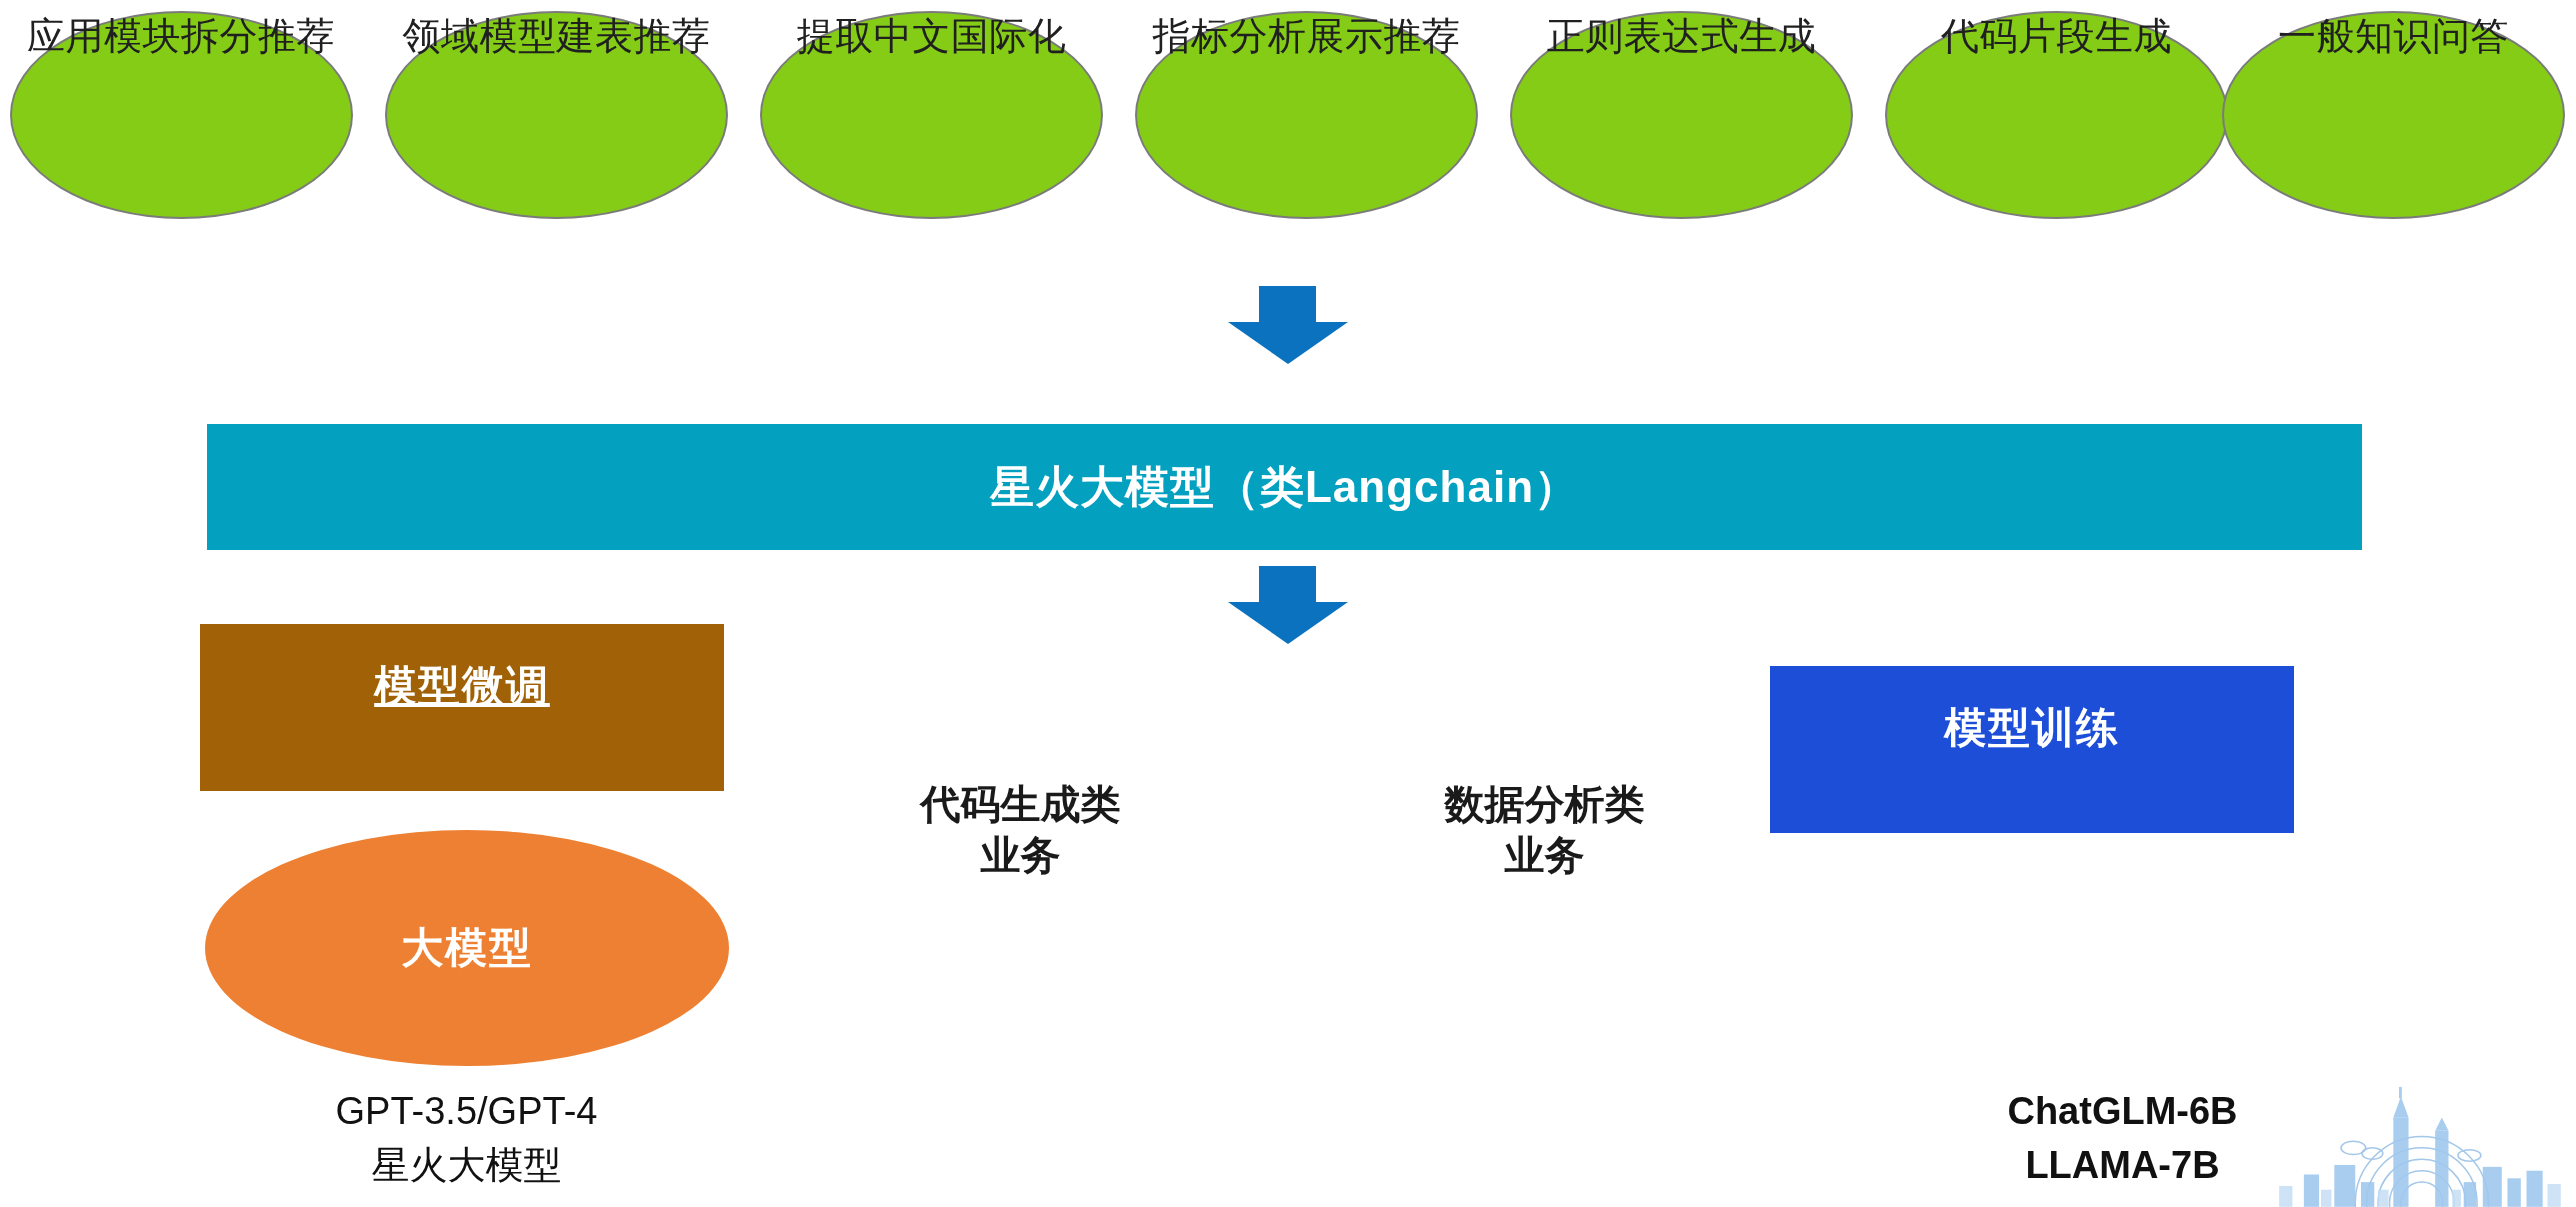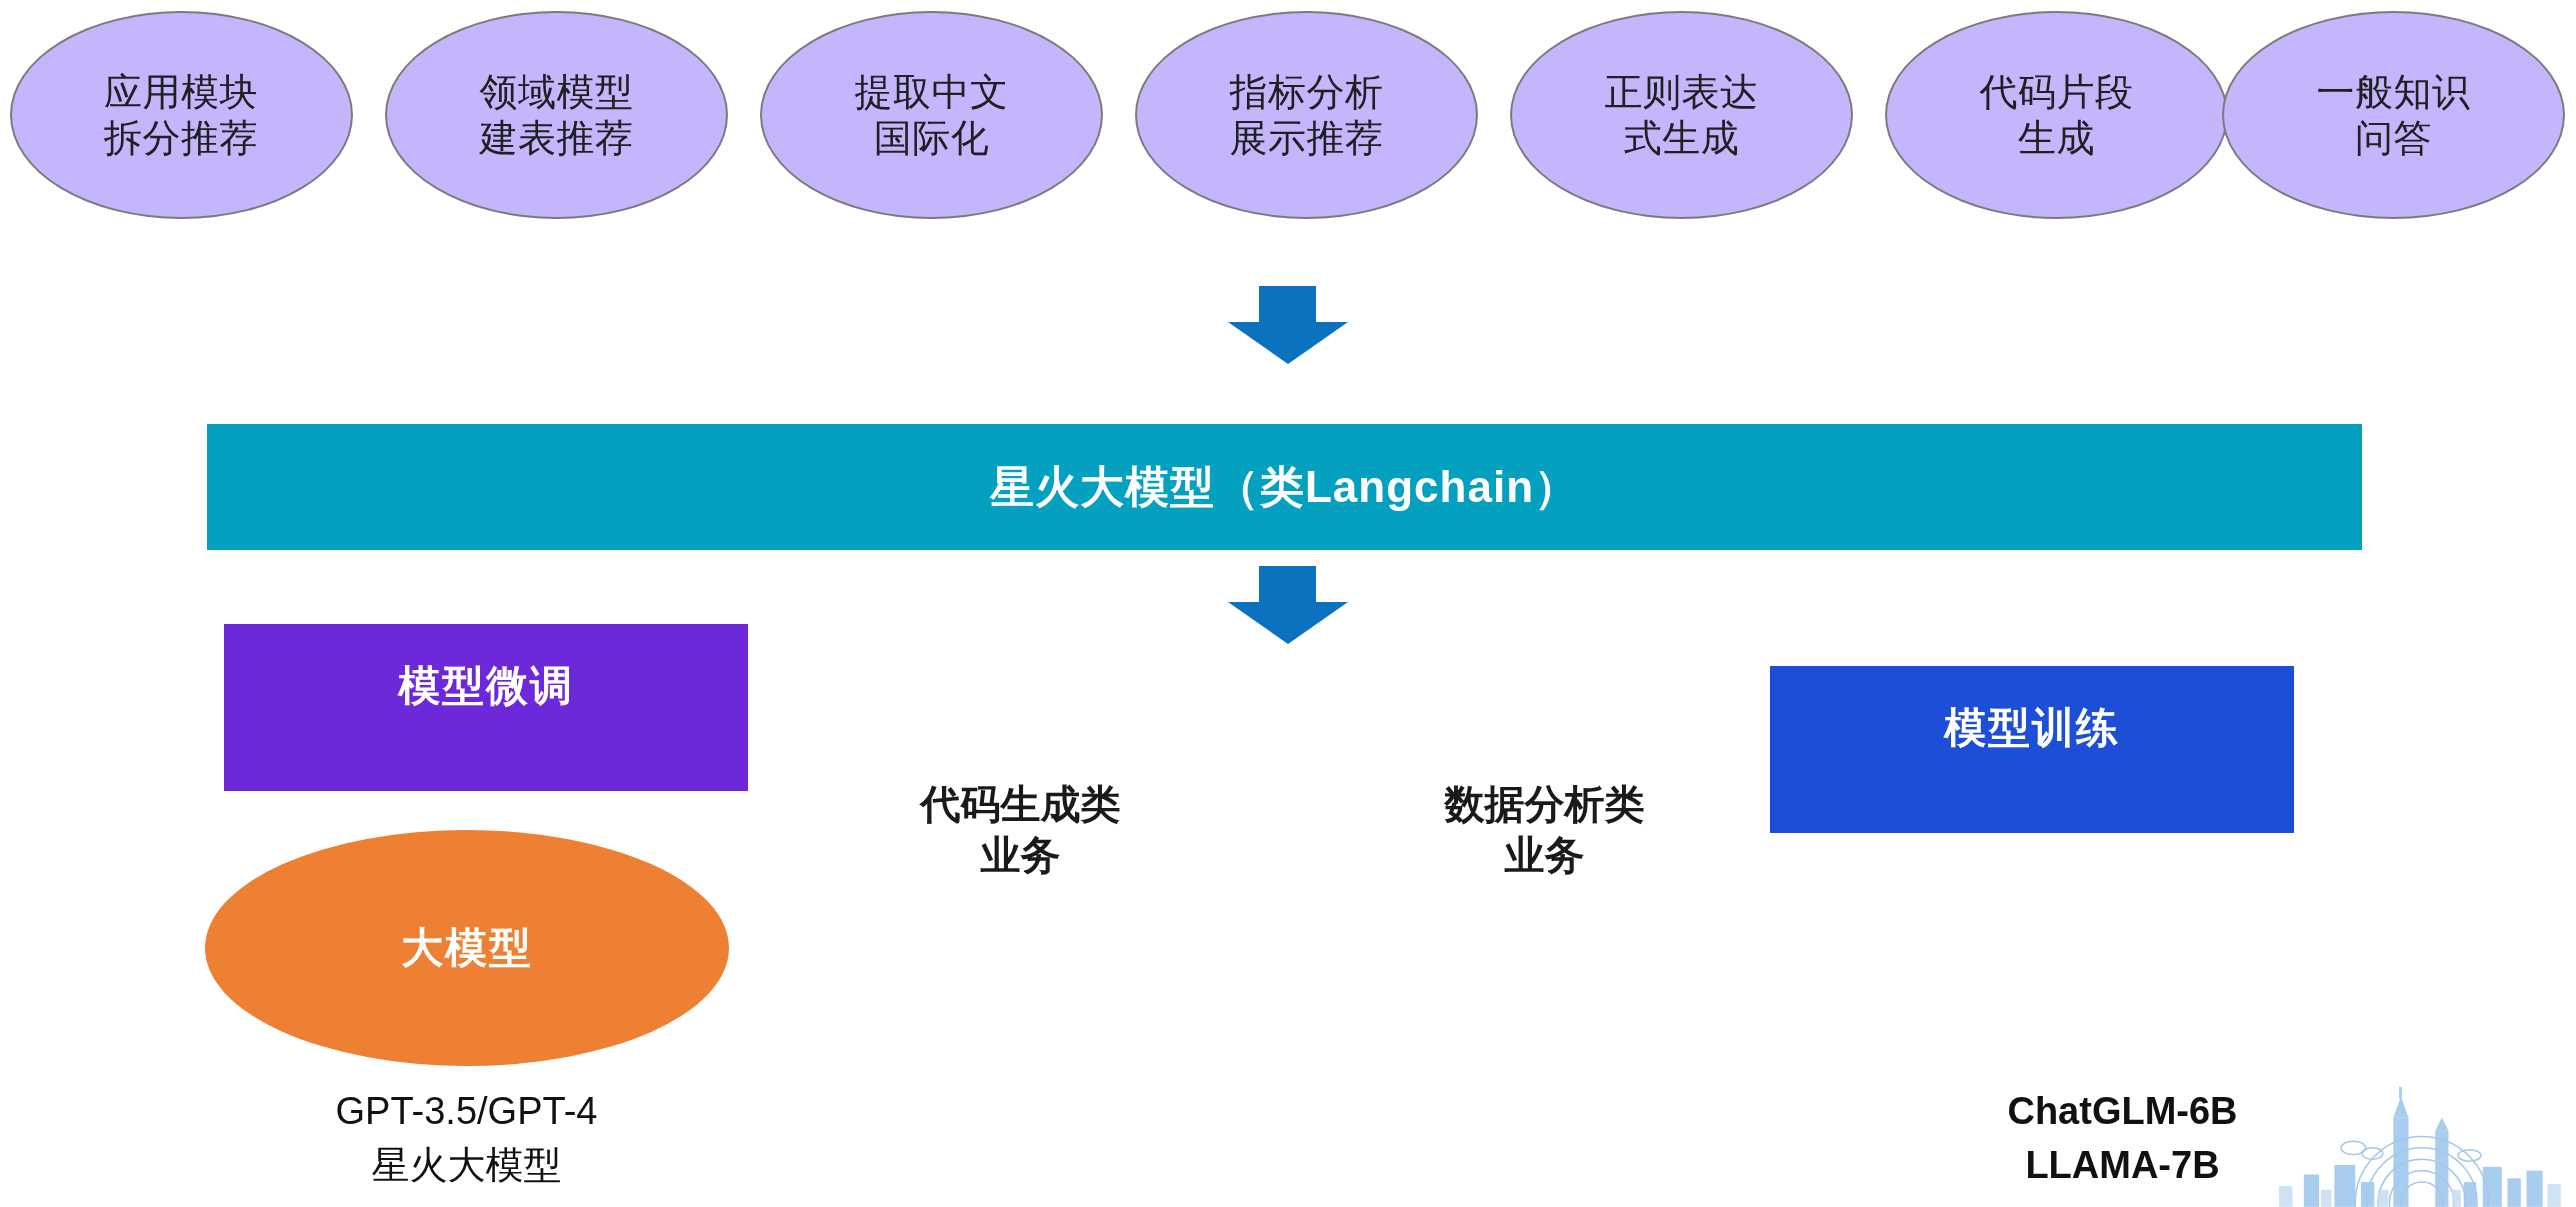--- a/index.html
+++ b/index.html
@@ -31,24 +31,24 @@
     width: 2576px;
     height: 209px;
   }
   .scene-ellipse {
     position: absolute;
     top: 0;
     width: 343px;
     height: 208px;
     border: 2.9px solid #7b7b7b;
     border-radius: 50%;
-    background: #c4b5fd;
+    background: #84cc16;
     box-sizing: border-box;
     display: flex;
-    flex-direction: column;
+    flex-direction: row;
     justify-content: center;
     text-align: center;
     line-height: 1.22;
     font-size: 38px;
     color: #202020;
     letter-spacing: 0.5px;
   }
   .scene-ellipse .ln { display: block; white-space: nowrap; }
 
   
@@ -102,21 +102,21 @@
     display: flex;
     align-items: flex-start;
     justify-content: center;
     padding-top: 34px;
     box-sizing: border-box;
     color: #ffffff;
     font-size: 42px;
     font-weight: bold;
     letter-spacing: 1.9px;
   }
-  .stage-box.left  { left: 224px;  background: #6d28d9; }
+  .stage-box.left  { left: 200px;  background: #a16207; text-decoration: underline; }
   .stage-box.right { left: 1770px; background: #1d4ed8; margin-top: 42px; }
 
   
   .biz-label {
     position: absolute;
     top: 779px;
     width: 305px;
     text-align: center;
     font-size: 40px;
     font-weight: bold;

